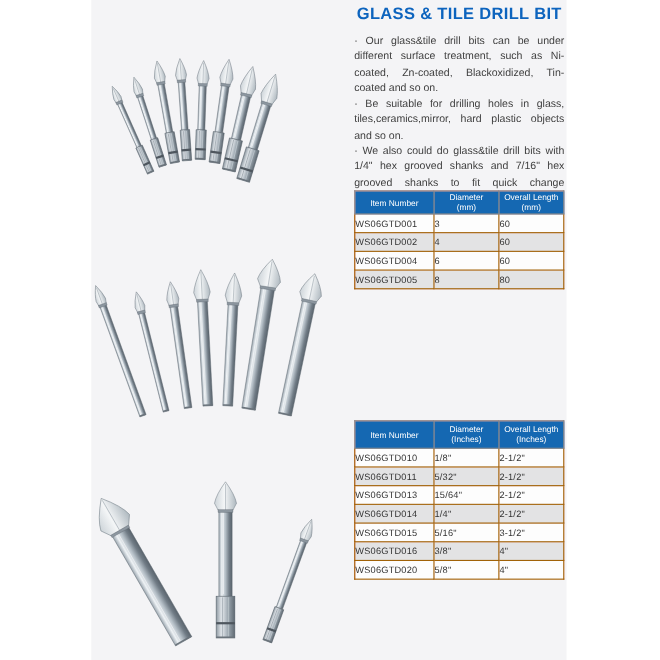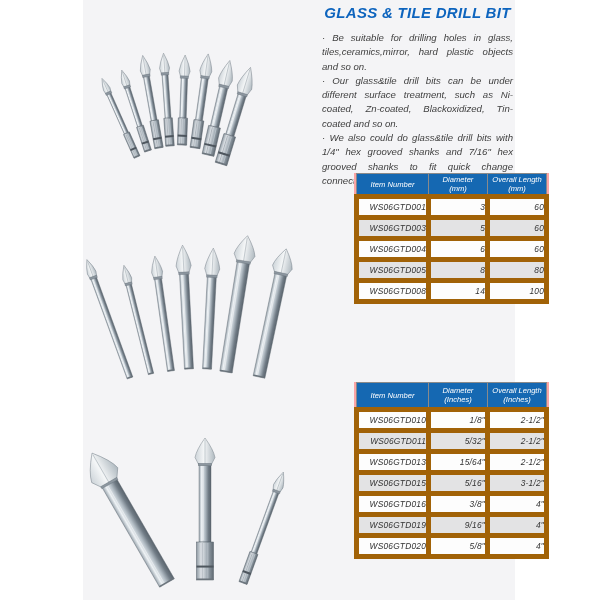--- a/index.html
+++ b/index.html
@@ -1,48 +1,48 @@
 <!DOCTYPE html>
 <html><head>
 <meta charset="utf-8">
 <style>
   html,body{margin:0;padding:0;}
   body{
     width:600px;height:600px;position:relative;background:#ffffff;
     font-family:"Liberation Sans", sans-serif;overflow:hidden;
     --title-blue:#0d64be; --header-blue:#1568b2; --stripe:#e3e3e4;
   }
-  .strip{position:absolute;left:83px;top:0;width:432px;height:600px;background:#f4f4f6;font-style:italic;}
+  .strip{position:absolute;left:83px;top:0;width:432px;height:600px;background:#f4f4f6;}
   .photos{position:absolute;left:0;top:0;width:237px;height:600px;}
   .photo{position:absolute;left:0;width:237px;display:block;}
   #photo1{top:0;height:228px;}
   #photo2{top:228px;height:190px;}
   #photo3{top:418px;height:182px;}
   .info{position:absolute;left:237px;top:0;width:195px;height:600px;}
   .title{
     position:absolute;top:4px;left:0;width:100%;text-align:center;
     font-size:15px;font-weight:bold;letter-spacing:0.3px;color:var(--title-blue);
   }
   .desc{position:absolute;top:31px;left:2px;width:191px;color:#404040;}
   .desc p{margin:0;font-size:9.6px;line-height:14.3px;text-align:justify;}
   table.spec{
     position:absolute;left:2px;width:190px;border-collapse:collapse;table-layout:fixed;
-    background:#fca5a5;border:1.5px solid #525252;margin-left:32px;
+    background:#fca5a5;border:1.5px solid #525252;
   }
   #table-metric{top:173px;}
   #table-imperial{top:382px;}
   table.spec th{
     background:var(--header-blue);color:#ffffff;font-weight:normal;
     font-size:7.6px;line-height:9px;border:1px solid #8a8a8a;text-align:center;vertical-align:middle;
   }
   #table-metric th{padding:1px 0;}
   #table-imperial th{padding:3px 0;}
   table.spec td{
-    font-size:8.4px;color:#333333;letter-spacing:0.2px;border:5px solid #a16207;
-    text-align:right;vertical-align:middle;padding:0;height:16px;background:#fdfdfd;
+    font-size:8.4px;color:#333333;letter-spacing:0.2px;border:1px solid #a16207;
+    text-align:left;vertical-align:middle;padding:0;height:16px;background:#fdfdfd;
   }
   table.spec tbody tr:nth-child(even) td{background:var(--stripe);}
 </style>
 </head>
 <body style="--title-blue: #0d64be; --header-blue: #1568b2; --stripe: #e3e3e4;">
 
 <svg width="0" height="0" style="position:absolute" aria-hidden="true">
   <defs>
     <linearGradient id="mg" x1="0" y1="0" x2="1" y2="0">
       <stop offset="0" stop-color="#9aa5ae"></stop>
@@ -257,22 +257,22 @@
           <rect x="-4.26" y="-12.16" width="8.52" height="2" fill="#4e565e"></rect>
           <rect x="-4.26" y="-1.4" width="8.52" height="1.4" rx="0.7" fill="#6a737b"></rect>
         </g>
       </svg>
   </div>
 
   <div class="info">
     <div class="title">GLASS &amp; TILE DRILL BIT</div>
 
     <div class="desc">
+      <p>· Our glass&amp;tile drill bits can be under different surface treatment, such as Ni-coated, Zn-coated, Blackoxidized, Tin-coated and so on.</p>
       <p>· Be suitable for drilling holes in glass, tiles,ceramics,mirror, hard plastic objects and so on.</p>
-      <p>· Our glass&amp;tile drill bits can be under different surface treatment, such as Ni-coated, Zn-coated, Blackoxidized, Tin-coated and so on.</p>
       <p>· We also could do glass&amp;tile drill bits with 1/4" hex grooved shanks and 7/16" hex grooved shanks to fit quick change connectors.</p>
     </div>
 
     <table id="table-metric" class="spec">
       <colgroup>
           <col style="width:72px">
           <col style="width:59px">
           <col style="width:59px">
         </colgroup>
     <thead>
@@ -282,38 +282,33 @@
             <th>Overall Length<br>(mm)</th>
           </tr>
         </thead>
         <tbody>
           <tr>
             <td>WS06GTD001</td>
             <td>3</td>
             <td>60</td>
           </tr>
           <tr>
-            <td>WS06GTD003</td>
-            <td>5</td>
+            <td>WS06GTD002</td>
+            <td>4</td>
             <td>60</td>
           </tr>
           <tr>
             <td>WS06GTD004</td>
             <td>6</td>
             <td>60</td>
           </tr>
           <tr>
             <td>WS06GTD005</td>
             <td>8</td>
             <td>80</td>
-          </tr>
-          <tr>
-            <td>WS06GTD008</td>
-            <td>14</td>
-            <td>100</td>
           </tr>
         </tbody>
       </table>
 
     <table id="table-imperial" class="spec">
       <colgroup>
           <col style="width:72px">
           <col style="width:59px">
           <col style="width:59px">
         </colgroup>
@@ -334,32 +329,32 @@
             <td>WS06GTD011</td>
             <td>5/32"</td>
             <td>2-1/2"</td>
           </tr>
           <tr>
             <td>WS06GTD013</td>
             <td>15/64"</td>
             <td>2-1/2"</td>
           </tr>
           <tr>
+            <td>WS06GTD014</td>
+            <td>1/4"</td>
+            <td>2-1/2"</td>
+          </tr>
+          <tr>
             <td>WS06GTD015</td>
             <td>5/16"</td>
             <td>3-1/2"</td>
           </tr>
           <tr>
             <td>WS06GTD016</td>
             <td>3/8"</td>
-            <td>4"</td>
-          </tr>
-          <tr>
-            <td>WS06GTD019</td>
-            <td>9/16"</td>
             <td>4"</td>
           </tr>
           <tr>
             <td>WS06GTD020</td>
             <td>5/8"</td>
             <td>4"</td>
           </tr>
         </tbody>
       </table>
   </div>

